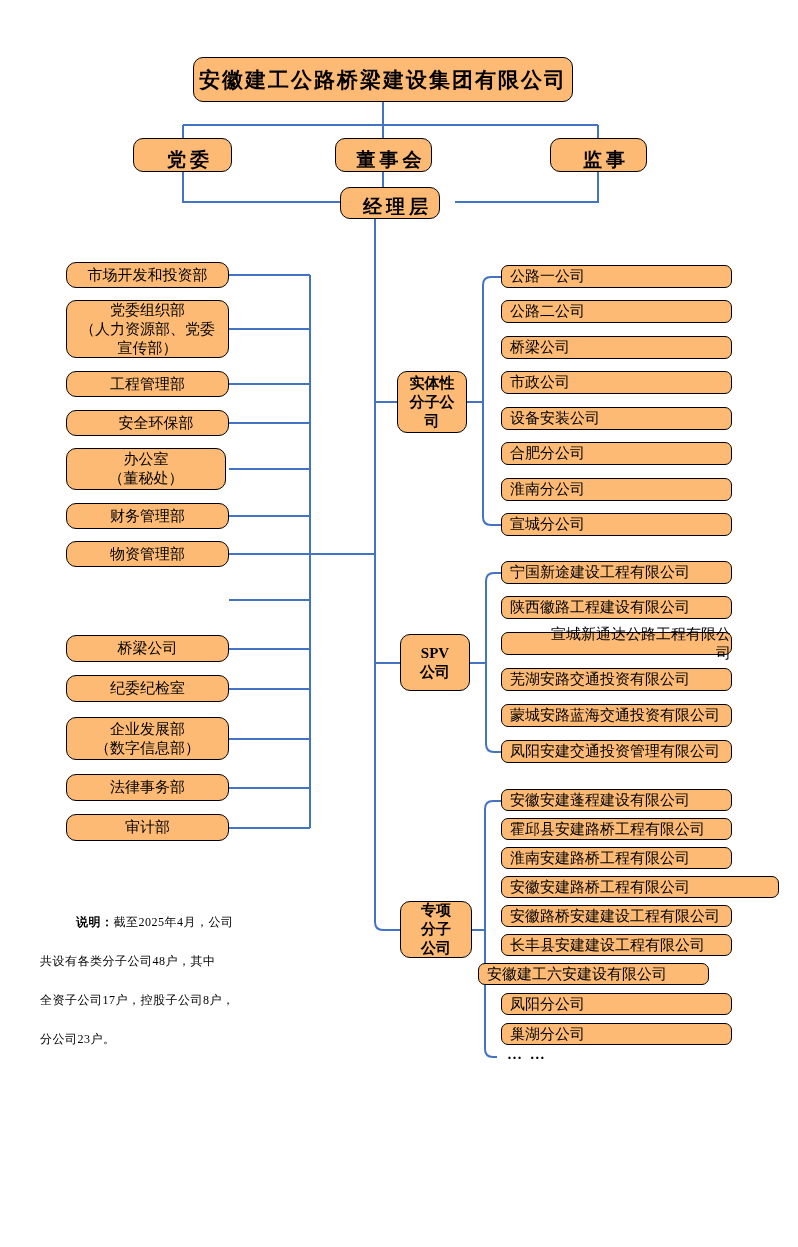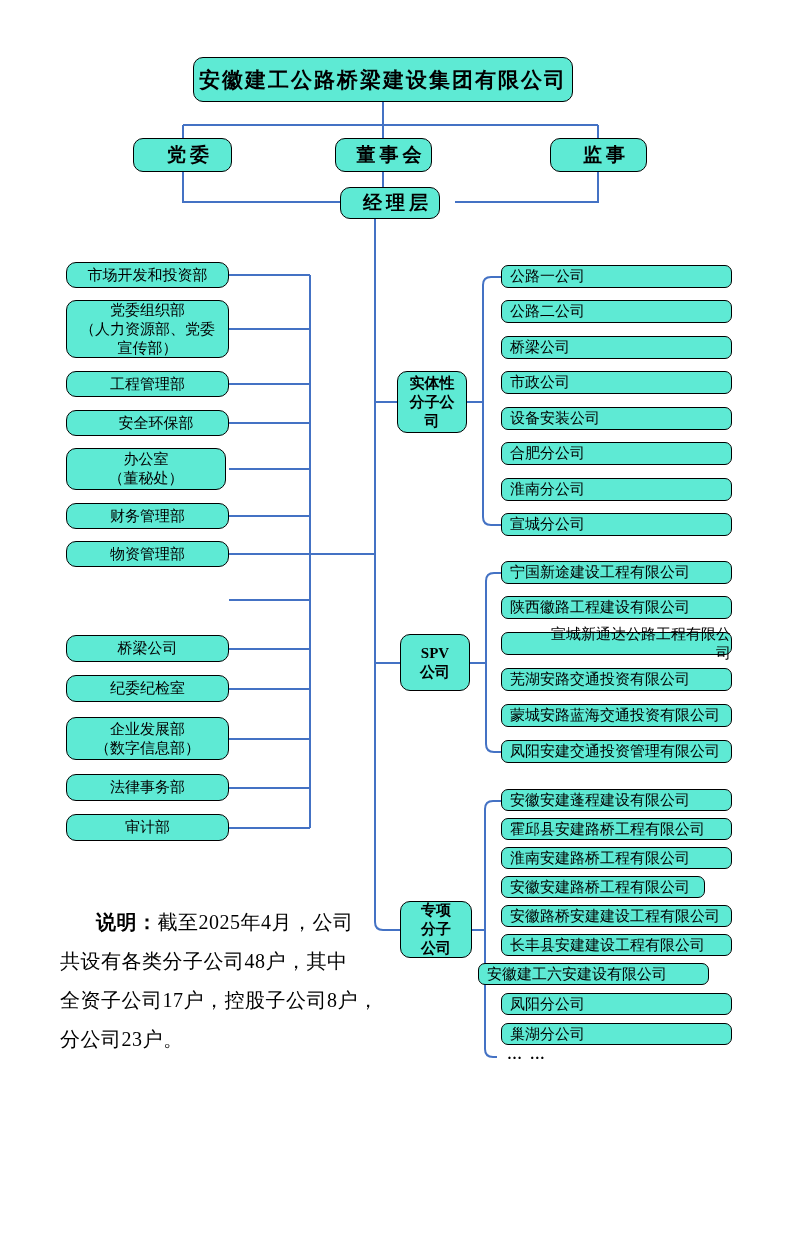--- a/index.html
+++ b/index.html
@@ -2,36 +2,36 @@
 <html><head>
 <meta charset="utf-8">
 <style>
   html,body{margin:0;padding:0;background:#ffffff;}
   .stage{
     position:relative;width:798px;height:1247px;background:#ffffff;
     font-family:"Liberation Serif","DejaVu Serif",serif;color:#000;overflow:hidden;
   }
   .stage svg{position:absolute;left:0;top:0;z-index:1;}
   .box{
-    position:absolute;box-sizing:border-box;background:#5eead4;
+    position:absolute;box-sizing:border-box;background:#fdba74;
     border:1.6px solid #000;border-radius:10px;z-index:2;
     display:flex;flex-direction:column;align-items:center;justify-content:center;
     text-align:center;line-height:19px;font-size:15px;
   }
   .title-box{font-size:21px;font-weight:bold;letter-spacing:2px;line-height:24px;}
-  .gov-box{font-size:19px;font-weight:bold;letter-spacing:4px;line-height:22px;padding-left:15px;}
+  .gov-box{font-size:19px;font-weight:bold;letter-spacing:4px;line-height:22px;padding-left:15px;justify-content:flex-end;}
   .dept-box{padding:1px 8px;}
   .group-box{font-weight:bold;line-height:19px;}
   .company-box{
     flex-direction:row;justify-content:flex-start;align-items:center;
     padding-left:8px;text-align:right;border-radius:7px;border-width:1.4px;
   }
   .note{
-    position:absolute;left:60px;top:903px;width:352px;z-index:2;
-    font-size:20px;line-height:39px;letter-spacing:0.5px;
+    position:absolute;left:40px;top:903px;width:352px;z-index:2;
+    font-size:12px;line-height:39px;letter-spacing:0.5px;
   }
   .note .first{padding-left:36px;}
   .note b{font-weight:bold;}
   .ellipsis{
     position:absolute;left:507px;top:1046px;z-index:2;
     font-size:15px;font-weight:bold;letter-spacing:2px;
   }
 </style>
 </head>
 <body>
@@ -194,21 +194,21 @@
 
   <div class="box company-box" style="left:501px;top:789px;width:231px;height:22px;">
       <span>安徽安建蓬程建设有限公司</span>
     </div>
   <div class="box company-box" style="left:501px;top:818px;width:231px;height:22px;">
       <span>霍邱县安建路桥工程有限公司</span>
     </div>
   <div class="box company-box" style="left:501px;top:847px;width:231px;height:22px;">
       <span>淮南安建路桥工程有限公司</span>
     </div>
-  <div class="box company-box" style="left:501px;top:876px;width:204px;height:22px;">
+  <div class="box company-box" style="left:501px;top:876px;width:278px;height:22px;">
       <span>安徽安建路桥工程有限公司</span>
     </div>
   <div class="box company-box" style="left:501px;top:905px;width:231px;height:22px;">
       <span>安徽路桥安建建设工程有限公司</span>
     </div>
   <div class="box company-box" style="left:501px;top:934px;width:231px;height:22px;">
       <span>长丰县安建建设工程有限公司</span>
     </div>
   <div class="box company-box" style="left:478px;top:963px;width:231px;height:22px;">
       <span>安徽建工六安建设有限公司</span>

